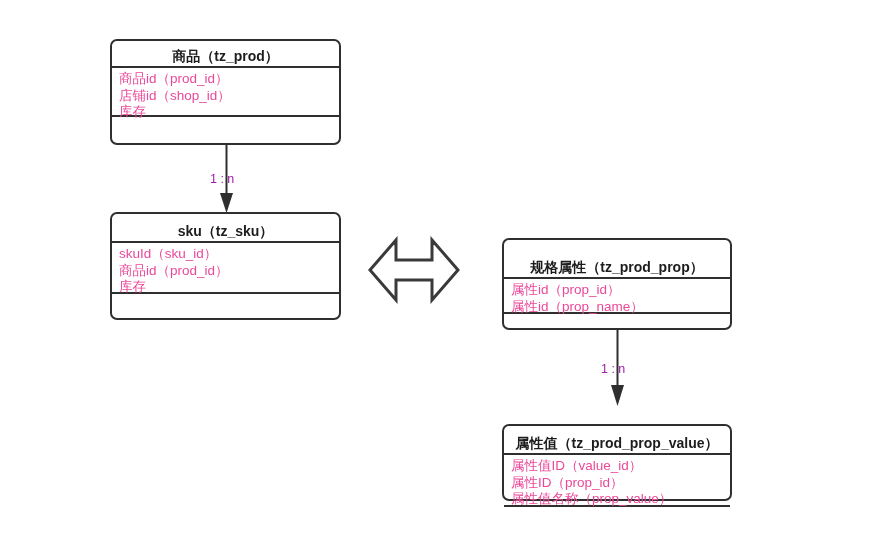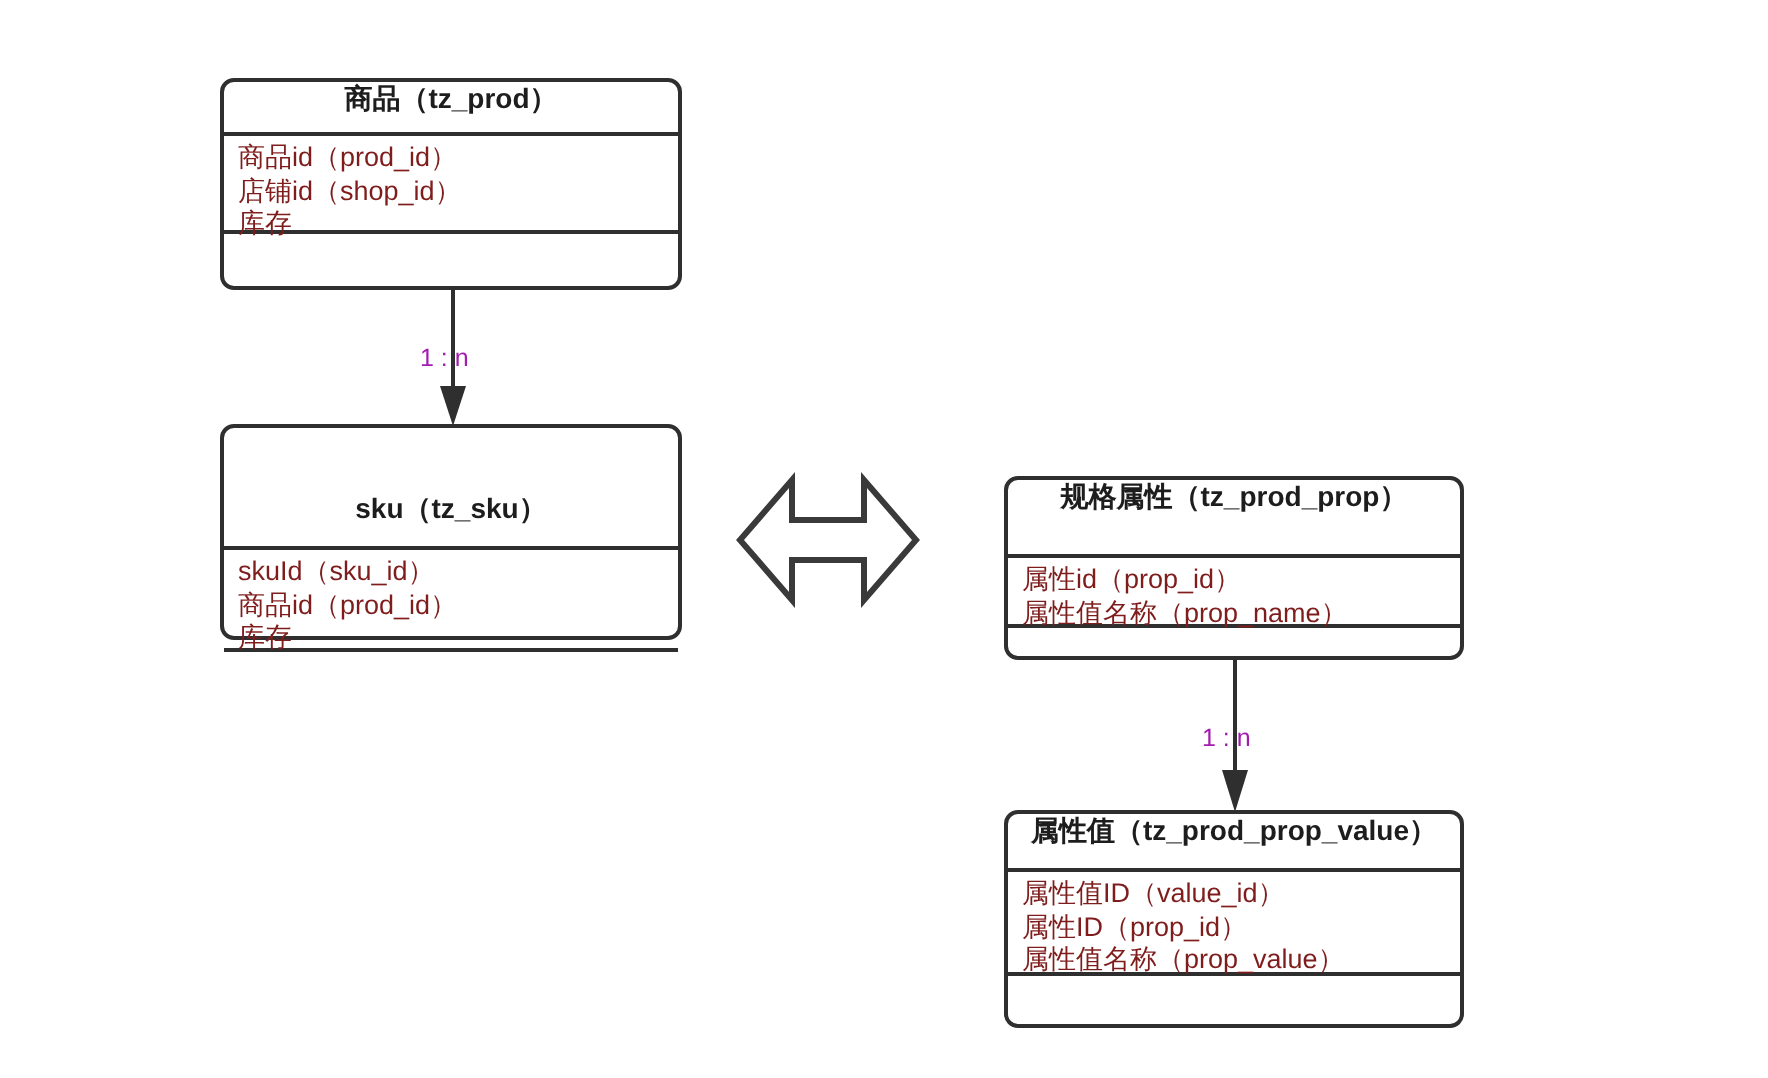--- a/index.html
+++ b/index.html
@@ -28,37 +28,37 @@
     background: #ffffff;
   }
   .entity-header {
     box-sizing: border-box;
     width: 100%;
     text-align: center;
     font-size: 14px;
     color: #1d1d1d;
     border-bottom: 2px solid #2f2f2f;
     display: flex;
-    align-items: flex-start;
+    align-items: flex-end;
     justify-content: center;
     white-space: nowrap;
   }
   .entity-header .cn {
     font-weight: bold;
   }
   .entity-attrs {
     box-sizing: border-box;
     width: 100%;
     border-bottom: 2px solid #2f2f2f;
     padding: 3px 0 3px 7px;
   }
   .attr-row {
     font-size: 13.5px;
     line-height: 16.5px;
-    color: #7f1d1d;
+    color: #ec4899;
     white-space: nowrap;
   }
   .entity-footer {
     box-sizing: border-box;
     width: 100%;
   }
 
   
   .connector {
     position: absolute;
@@ -91,53 +91,53 @@
     <div class="entity-footer" style="height:24px;"></div>
   </div>
 
   <svg class="connector" style="left:214px; top:143px;" width="26" height="72" viewBox="0 0 26 72">
     <line x1="12.5" y1="0" x2="12.5" y2="55" stroke="#2f2f2f" stroke-width="2"></line>
     <polygon points="12.5,70 6,50 19,50" fill="#2f2f2f"></polygon>
   </svg>
   <div class="conn-label" style="left:210px; top:172px;">1 : n</div>
 
   <div class="entity" style="left:110px; top:212px; width:231px; height:108px;">
-    <div class="entity-header" style="height:29px;margin-top:32px;">
+    <div class="entity-header" style="height:29px;">
       <span class="cn">sku（tz_sku）</span>
     </div>
     <div class="entity-attrs" style="height:51px;">
       <div class="attr-row">skuId（sku_id）</div>
       <div class="attr-row">商品id（prod_id）</div>
       <div class="attr-row">库存</div>
     </div>
     <div class="entity-footer" style="height:24px;"></div>
   </div>
 
   <svg class="bigarrow" style="left:366px; top:236px;" width="96" height="68" viewBox="0 0 96 68">
     <polygon points="30,4 30,24 66,24 66,4 92,34 66,64 66,44 30,44 30,64 4,34" fill="#ffffff" stroke="#3a3a3a" stroke-width="3" stroke-linejoin="miter"></polygon>
   </svg>
 
   <div class="entity" style="left:502px; top:238px; width:230px; height:92px;">
     <div class="entity-header" style="height:39px;">
       <span class="cn">规格属性（tz_prod_prop）</span>
     </div>
     <div class="entity-attrs" style="height:35px;">
       <div class="attr-row">属性id（prop_id）</div>
-      <div class="attr-row">属性值名称（prop_name）</div>
+      <div class="attr-row">属性id（prop_name）</div>
     </div>
     <div class="entity-footer" style="height:24px;"></div>
   </div>
 
   <svg class="connector" style="left:605px; top:328px;" width="26" height="80" viewBox="0 0 26 80">
     <line x1="12.5" y1="0" x2="12.5" y2="62" stroke="#2f2f2f" stroke-width="2"></line>
     <polygon points="12.5,78 6,57 19,57" fill="#2f2f2f"></polygon>
   </svg>
   <div class="conn-label" style="left:601px; top:362px;">1 : n</div>
 
-  <div class="entity" style="left:502px; top:405px; width:230px; height:109px;">
+  <div class="entity" style="left:502px; top:424px; width:230px; height:77px;">
     <div class="entity-header" style="height:29px;">
       <span class="cn">属性值（tz_prod_prop_value）</span>
     </div>
     <div class="entity-attrs" style="height:52px;">
       <div class="attr-row">属性值ID（value_id）</div>
       <div class="attr-row">属性ID（prop_id）</div>
       <div class="attr-row">属性值名称（prop_value）</div>
     </div>
     <div class="entity-footer" style="height:24px;"></div>
   </div>

